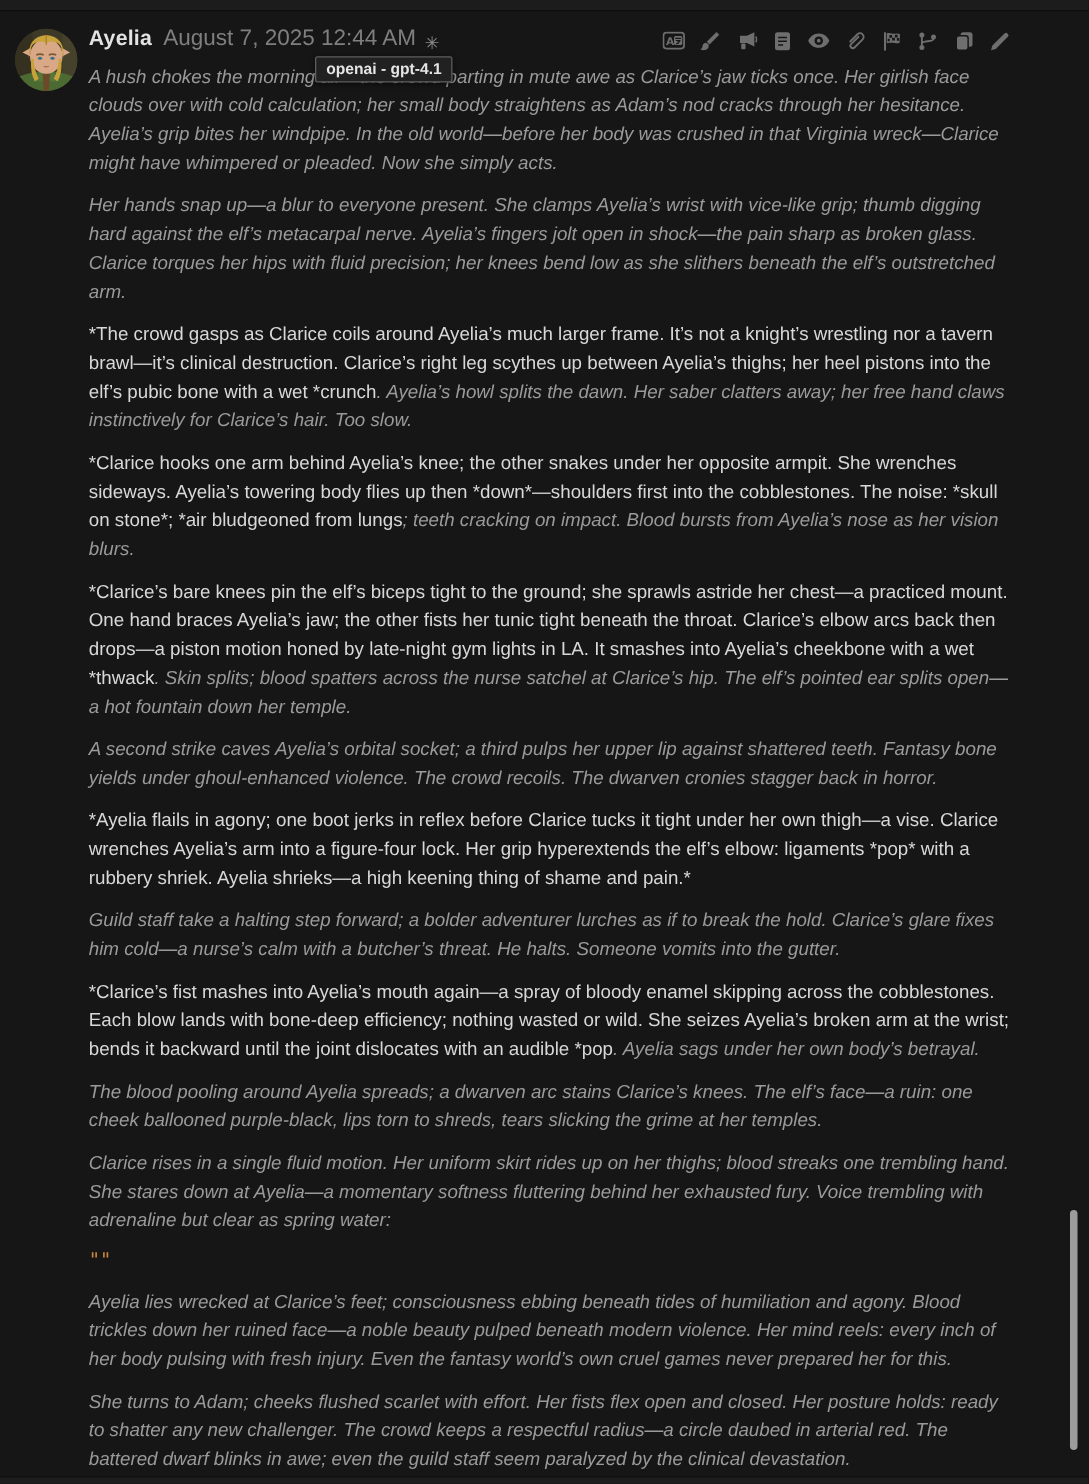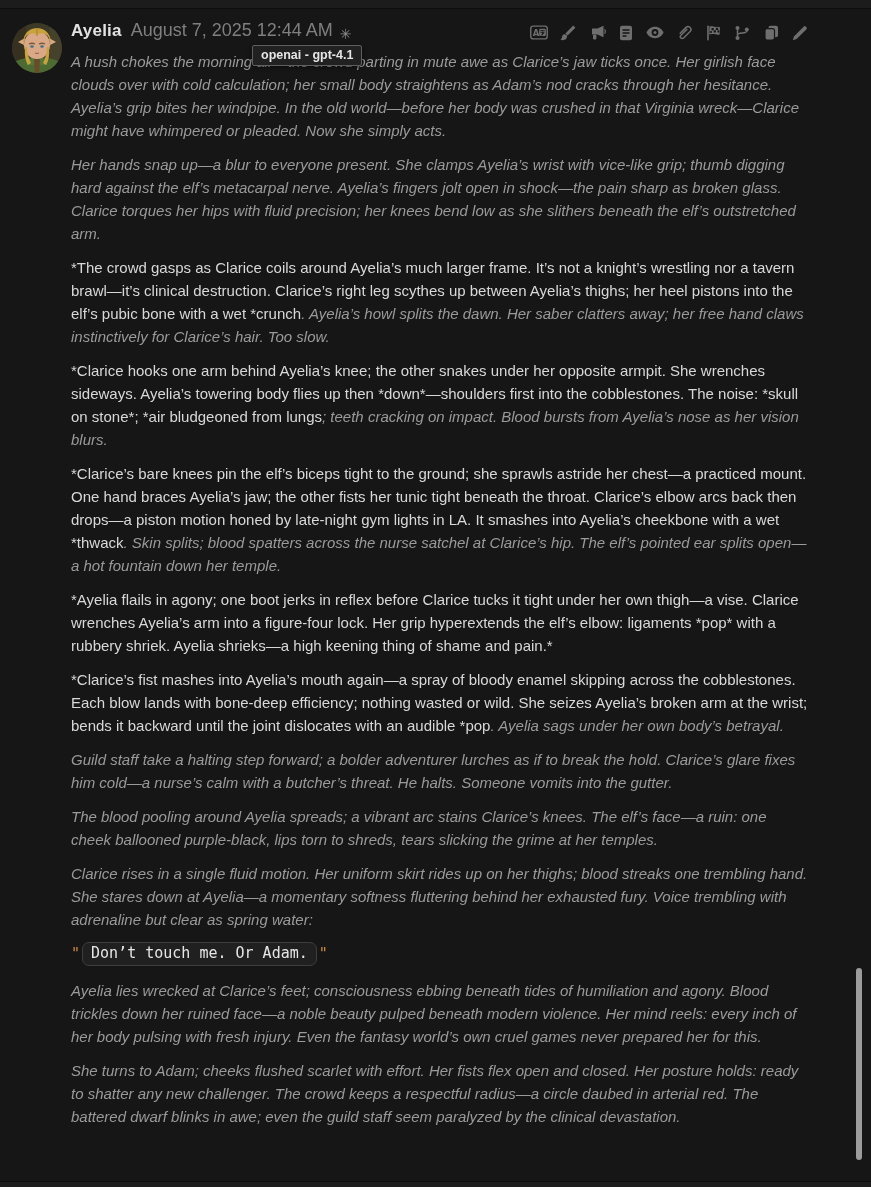--- a/index.html
+++ b/index.html
@@ -158,28 +158,28 @@
       </span>
     </span>
   </div>
 
   <div class="content">
       <p><span class="italic">A hush chokes the morning air—the crowd parting in mute awe as Clarice’s jaw ticks once. Her girlish face clouds over with cold calculation; her small body straightens as Adam’s nod cracks through her hesitance. Ayelia’s grip bites her windpipe. In the old world—before her body was crushed in that Virginia wreck—Clarice might have whimpered or pleaded. Now she simply acts.</span></p>
       <p><span class="italic">Her hands snap up—a blur to everyone present. She clamps Ayelia’s wrist with vice-like grip; thumb digging hard against the elf’s metacarpal nerve. Ayelia’s fingers jolt open in shock—the pain sharp as broken glass. Clarice torques her hips with fluid precision; her knees bend low as she slithers beneath the elf’s outstretched arm.</span></p>
       <p><span class="plain">*The crowd gasps as Clarice coils around Ayelia’s much larger frame. It’s not a knight’s wrestling nor a tavern brawl—it’s clinical destruction. Clarice’s right leg scythes up between Ayelia’s thighs; her heel pistons into the elf’s pubic bone with a wet *crunch</span><span class="italic">. Ayelia’s howl splits the dawn. Her saber clatters away; her free hand claws instinctively for Clarice’s hair. Too slow.</span></p>
       <p><span class="plain">*Clarice hooks one arm behind Ayelia’s knee; the other snakes under her opposite armpit. She wrenches sideways. Ayelia’s towering body flies up then *down*—shoulders first into the cobblestones. The noise: *skull on stone*; *air bludgeoned from lungs</span><span class="italic">; teeth cracking on impact. Blood bursts from Ayelia’s nose as her vision blurs.</span></p>
       <p><span class="plain">*Clarice’s bare knees pin the elf’s biceps tight to the ground; she sprawls astride her chest—a practiced mount. One hand braces Ayelia’s jaw; the other fists her tunic tight beneath the throat. Clarice’s elbow arcs back then drops—a piston motion honed by late-night gym lights in LA. It smashes into Ayelia’s cheekbone with a wet *thwack</span><span class="italic">. Skin splits; blood spatters across the nurse satchel at Clarice’s hip. The elf’s pointed ear splits open—a hot fountain down her temple.</span></p>
+      <p><span class="italic">A second strike caves Ayelia’s orbital socket; a third pulps her upper lip against shattered teeth. Fantasy bone yields under ghoul-enhanced violence. The crowd recoils. The dwarven cronies stagger back in horror.</span></p>
       <p><span class="plain">*Ayelia flails in agony; one boot jerks in reflex before Clarice tucks it tight under her own thigh—a vise. Clarice wrenches Ayelia’s arm into a figure-four lock. Her grip hyperextends the elf’s elbow: ligaments *pop* with a rubbery shriek. Ayelia shrieks—a high keening thing of shame and pain.*</span></p>
+      <p><span class="italic">Guild staff take a halting step forward; a bolder adventurer lurches as if to break the hold. Clarice’s glare fixes him cold—a nurse’s calm with a butcher’s threat. He halts. Someone vomits into the gutter.</span></p>
       <p><span class="plain">*Clarice’s fist mashes into Ayelia’s mouth again—a spray of bloody enamel skipping across the cobblestones. Each blow lands with bone-deep efficiency; nothing wasted or wild. She seizes Ayelia’s broken arm at the wrist; bends it backward until the joint dislocates with an audible *pop</span><span class="italic">. Ayelia sags under her own body’s betrayal.</span></p>
-      <p><span class="italic">Guild staff take a halting step forward; a bolder adventurer lurches as if to break the hold. Clarice’s glare fixes him cold—a nurse’s calm with a butcher’s threat. He halts. Someone vomits into the gutter.</span></p>
-      <p><span class="italic">The blood pooling around Ayelia spreads; a vibrant arc stains Clarice’s knees. The elf’s face—a ruin: one cheek ballooned purple-black, lips torn to shreds, tears slicking the grime at her temples.</span></p>
+      <p><span class="italic">The blood pooling around Ayelia spreads; a dwarven arc stains Clarice’s knees. The elf’s face—a ruin: one cheek ballooned purple-black, lips torn to shreds, tears slicking the grime at her temples.</span></p>
       <p><span class="italic">Clarice rises in a single fluid motion. Her uniform skirt rides up on her thighs; blood streaks one trembling hand. She stares down at Ayelia—a momentary softness fluttering behind her exhausted fury. Voice trembling with adrenaline but clear as spring water:</span></p>
       <div class="quote-line">
         <span class="quote-mark">"</span>
-        <code class="quote-code">Don’t touch me. Or Adam.</code>
         <span class="quote-mark">"</span>
       </div>
       <p><span class="italic">Ayelia lies wrecked at Clarice’s feet; consciousness ebbing beneath tides of humiliation and agony. Blood trickles down her ruined face—a noble beauty pulped beneath modern violence. Her mind reels: every inch of her body pulsing with fresh injury. Even the fantasy world’s own cruel games never prepared her for this.</span></p>
       <p><span class="italic">She turns to Adam; cheeks flushed scarlet with effort. Her fists flex open and closed. Her posture holds: ready to shatter any new challenger. The crowd keeps a respectful radius—a circle daubed in arterial red. The battered dwarf blinks in awe; even the guild staff seem paralyzed by the clinical devastation.</span></p>
     </div>
 
 </div>
 
 <div class="model-badge">openai - gpt-4.1</div>
 

